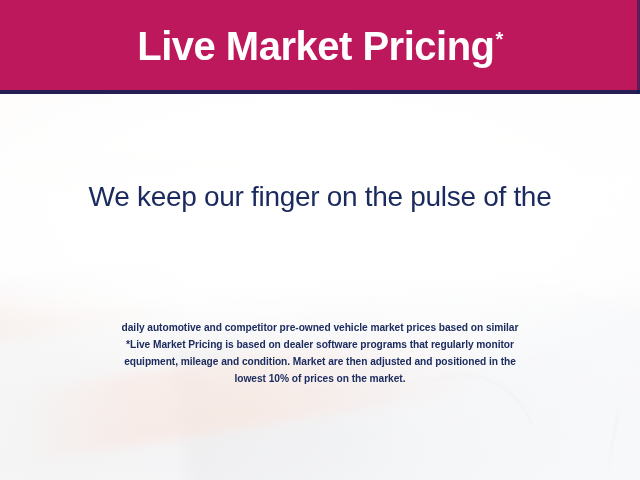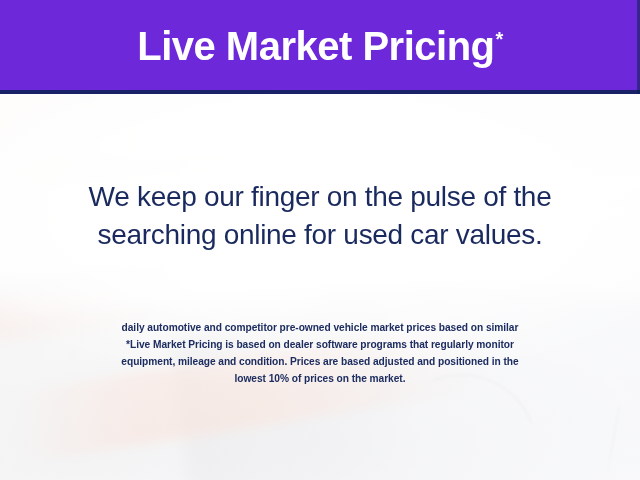--- a/index.html
+++ b/index.html
@@ -127,21 +127,21 @@
       radial-gradient(ellipse 420px 180px at 50% 44%, rgba(255,255,255,0.95) 0%, rgba(255,255,255,0.55) 62%, rgba(255,255,255,0) 100%);
   }
 
   
   .header-band {
     position: absolute;
     left: 0;
     top: 0;
     width: 640px;
     height: 94px;
-    background: #6d28d9;
+    background: #be185d;
     box-shadow: inset 0 -4px 0 0 rgba(10,32,82,0.85), inset -3px 0 0 0 rgba(10,32,82,0.55);
     display: flex;
     align-items: center;
     justify-content: center;
     z-index: 5;
   }
   .header-title {
     color: #ffffff;
     font-size: 40px;
     font-weight: bold;
@@ -221,24 +221,23 @@
   <div class="bg-layer bg-wash-center"></div>
 
   <div class="header-band">
     <div class="header-title"><span>Live Market Pricing</span><sup>*</sup></div>
   </div>
 
   <div class="content">
 
     <div class="headline">
       <span class="hl-line">We keep our finger on the pulse of the</span>
-      <span class="hl-line">searching online for used car values.</span>
     </div>
 
     <div class="disclaimer">
       <span class="dc-line">daily automotive and competitor pre-owned vehicle market prices based on similar</span>
       <span class="dc-line">*Live Market Pricing is based on dealer software programs that regularly monitor</span>
-      <span class="dc-line">equipment, mileage and condition. Prices are based adjusted and positioned in the</span>
+      <span class="dc-line">equipment, mileage and condition. Market are then adjusted and positioned in the</span>
       <span class="dc-line">lowest 10% of prices on the market.</span>
     </div>
 
   </div>
 </div>
 
 </body></html>

